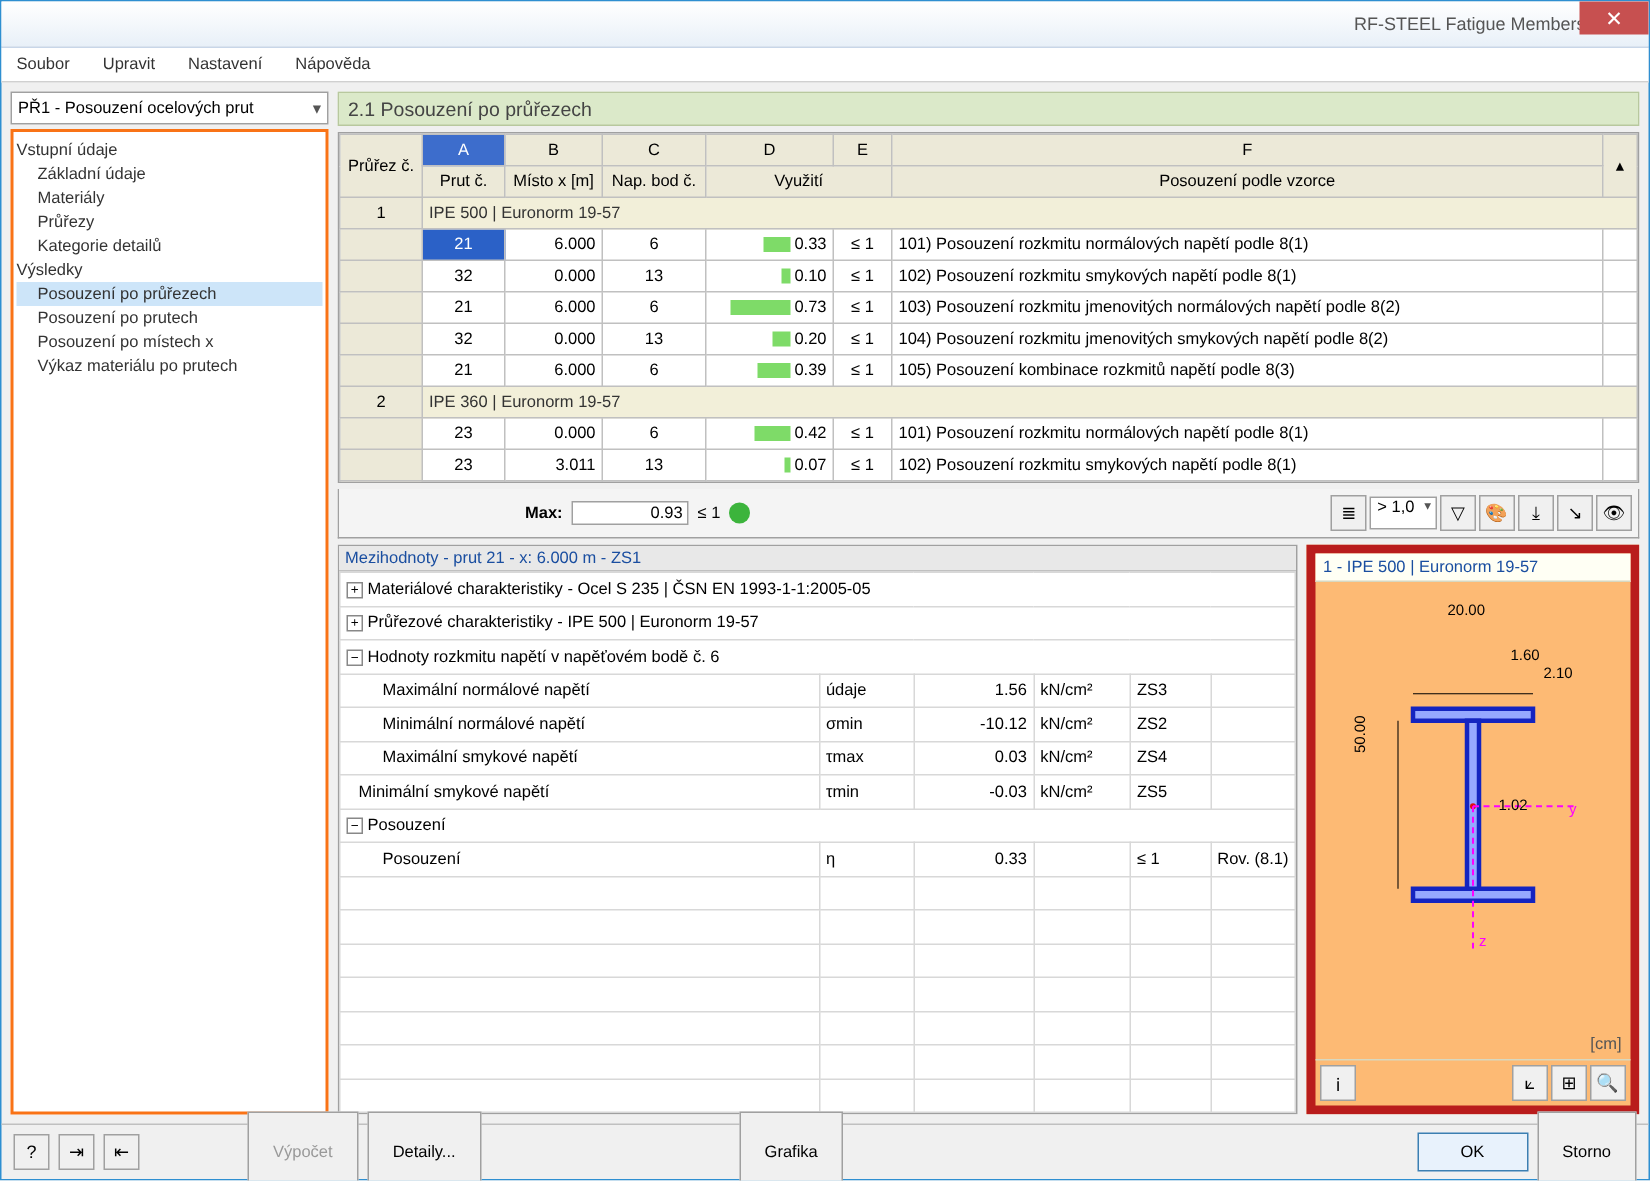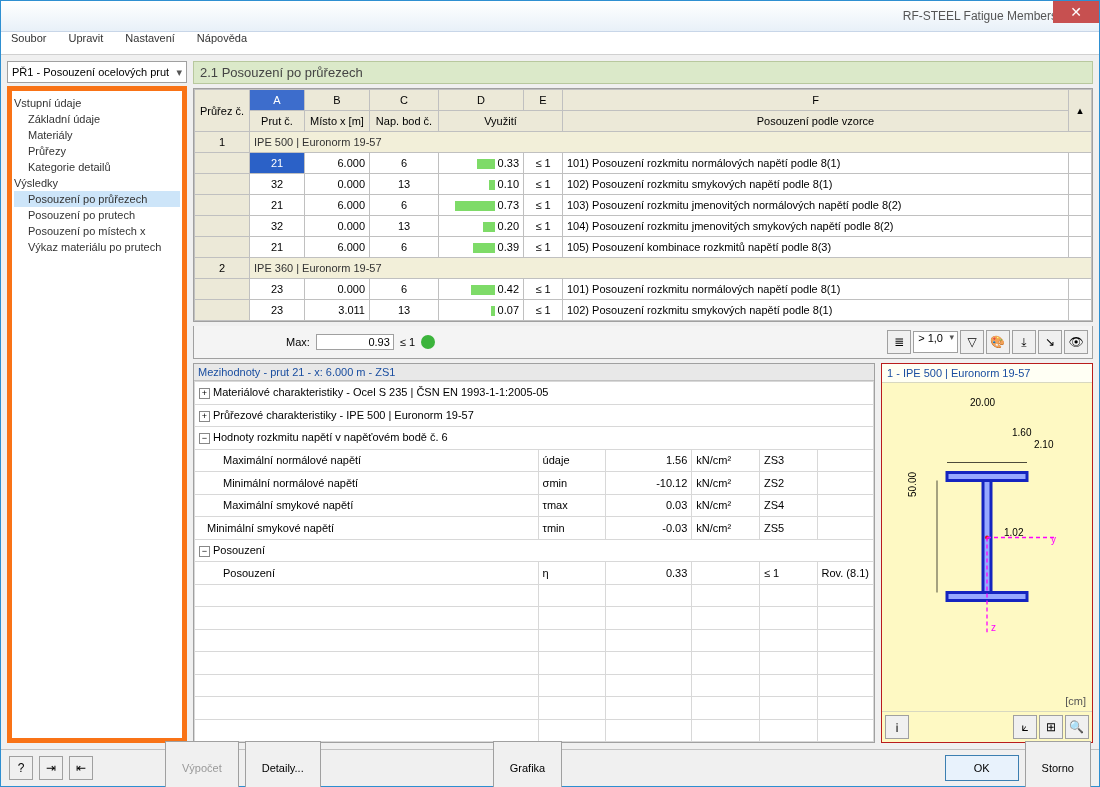--- a/index.html
+++ b/index.html
@@ -1,54 +1,54 @@
 <!DOCTYPE html>
 <html><head>
 <meta charset="utf-8">
 <style>
 html,body{margin:0;padding:0;font-family:"Segoe UI",Tahoma,sans-serif;font-size:11px;color:#000;background:#fff}
 .window{border:1px solid #2e8fd1;width:1098px;height:785px;position:relative;display:flex;flex-direction:column;background:#f0f0f0}
 .titlebar{height:30px;background:linear-gradient(#fff,#e8f0f8);display:flex;align-items:center;justify-content:flex-end;position:relative;border-bottom:1px solid #c8d6e8}
 .titlebar span{color:#555;font-size:12px}
 .close-btn{position:absolute;right:0;top:0;width:46px;height:22px;background:#c75050;color:#fff;display:flex;align-items:center;justify-content:center;font-size:14px}
-.menubar{height:22px;background:#fff;display:flex;padding-left:6px;gap:14px;border-bottom:1px solid #d0d0d0;color:#333}
+.menubar{height:22px;background:#fff;display:flex;align-items:center;padding-left:6px;gap:14px;border-bottom:1px solid #d0d0d0;color:#333}
 .menubar span{padding:0 4px}
 .body{flex:1;display:flex;padding:6px;gap:6px;overflow:hidden}
-.sidebar{width:180px;display:flex;flex-direction:column;gap:3px}
+.sidebar{width:212px;display:flex;flex-direction:column;gap:3px}
 .dropdown{height:20px;border:1px solid #a0a0a0;background:#fff;display:flex;align-items:center;padding:0 4px;font-size:11px;position:relative}
 .dropdown::after{content:"▾";position:absolute;right:4px;color:#555}
-.tree{flex:1;background:#fff;border:5px solid #f97316;padding:4px 2px;font-size:11px;line-height:16px}
+.tree{flex:1;background:#fff;border:2px solid #f97316;padding:4px 2px;font-size:11px;line-height:16px}
 .tree .grp{color:#333;font-weight:400}
 .tree .item{padding-left:14px;color:#333}
 .tree .item.sel{background:#cde5f9}
 .main{flex:1;display:flex;flex-direction:column;gap:4px;overflow:hidden}
 .section-title{background:#dbe9c9;border:1px solid #b8c89e;padding:3px 6px;font-size:13px;color:#444}
 .grid{border:1px solid #a0a0a0;background:#fff;font-size:11px}
 table{border-collapse:collapse;width:100%}
 th,td{border:1px solid #c0c0c0;padding:2px 4px;font-weight:400;text-align:left;height:16px;white-space:nowrap}
 th{background:#ece9d8;text-align:center}
 th.colA{background:#3d6dcc;color:#fff}
 td.num{text-align:right}
 td.c{text-align:center}
 td.rowhead{background:#ece9d8;text-align:center}
 td.section{background:#f2efd9;color:#333}
 tr.sel td.first{background:#2b61c7;color:#fff}
 .bar{display:inline-block;height:10px;background:#7edb68;vertical-align:middle}
 .maxrow{display:flex;align-items:center;gap:6px;padding:4px;border:1px solid #a0a0a0;border-top:none;background:#f4f4f4}
-.maxrow .lbl{margin-left:88px;font-weight:400}
+.maxrow .lbl{margin-left:120px;font-weight:700}
 .maxrow input{width:70px;border:1px solid #a0a0a0;text-align:right;padding:1px 3px;font-size:11px}
 .maxrow .ok{width:14px;height:14px;border-radius:50%;background:#3cb43c;display:inline-block}
 .iconbtn{width:22px;height:22px;border:1px solid #a0a0a0;background:#f0f0f0;display:inline-flex;align-items:center;justify-content:center;font-size:12px}
 .right-icons{margin-left:auto;display:flex;gap:2px;align-items:center}
 .small-select{height:20px;border:1px solid #a0a0a0;background:#fff;padding:0 14px 0 4px;position:relative}
 .small-select::after{content:"▾";position:absolute;right:3px;font-size:9px;color:#555}
 .lower{flex:1;display:flex;gap:6px;overflow:hidden}
 .details{flex:1;border:1px solid #a0a0a0;background:#fff;display:flex;flex-direction:column;overflow:hidden}
 .details-title{background:#e8e8e8;border-bottom:1px solid #c0c0c0;padding:2px 4px;color:#1a4ea0}
-.preview{width:210px;border:1px solid #b91c1c;background:#fef9c3;display:flex;flex-direction:column}
+.preview{width:210px;border:6px solid #b91c1c;background:#fdba74;display:flex;flex-direction:column}
 .preview-title{padding:3px 5px;color:#1a4ea0;font-size:11px;border-bottom:1px solid #d8d8c0;background:#fffff4}
 .preview-canvas{flex:1;position:relative}
 .preview-footer{display:flex;gap:2px;padding:3px;border-top:1px solid #d8d8c0;align-items:center}
 .footer{height:36px;border-top:1px solid #c0c0c0;display:flex;align-items:center;padding:0 8px;gap:6px}
 .btn{height:24px;padding:14px 16px;border:1px solid #a0a0a0;background:#f0f0f0;display:inline-flex;align-items:center;font-size:11px}
 .btn.primary{background:#e8f2fc;border-color:#3c7fb1;padding:0 28px}
 .btn.disabled{color:#999}
 .spacer{flex:1}
 .unit-cm{position:absolute;right:6px;bottom:4px;color:#555;font-size:11px}
 .ibeam{position:absolute;left:50%;top:50%;transform:translate(-50%,-55%)}

